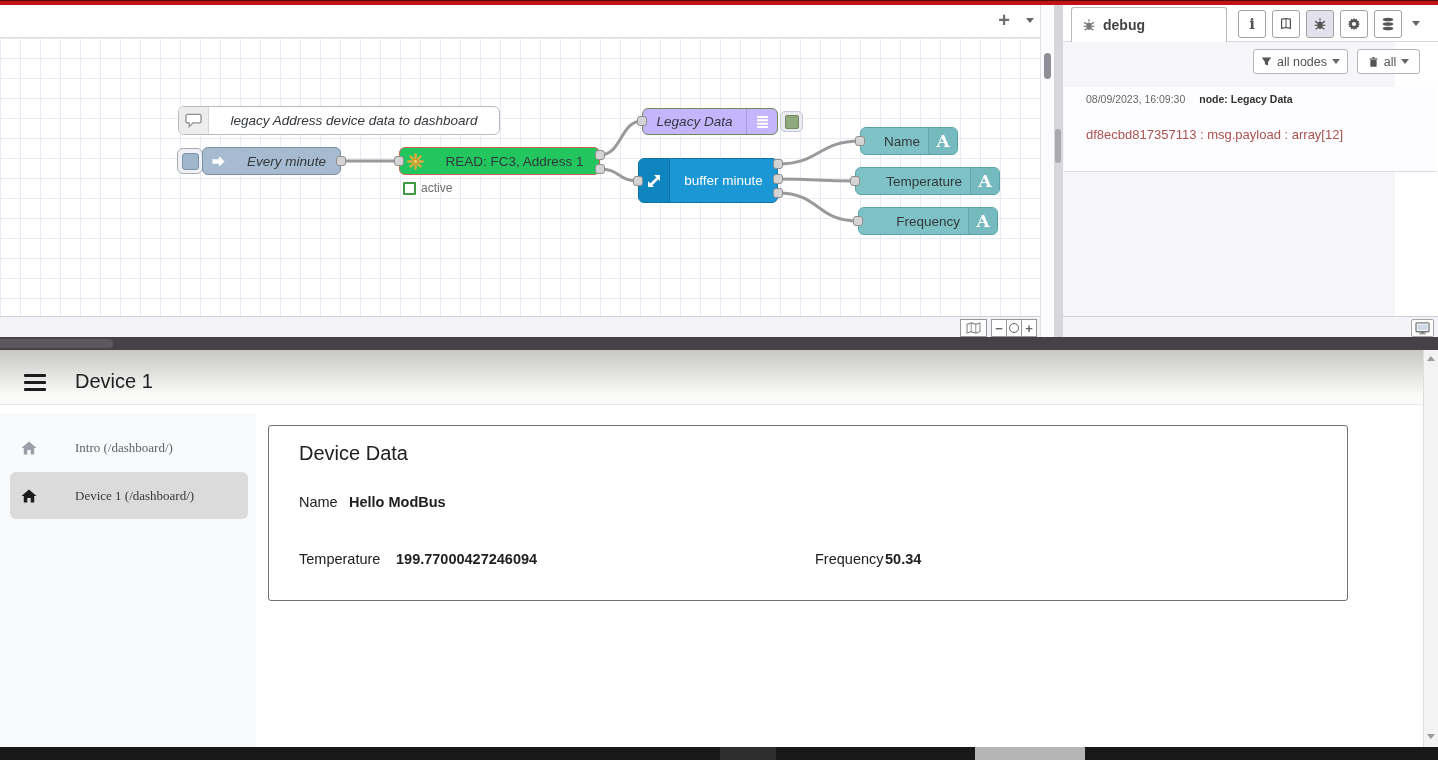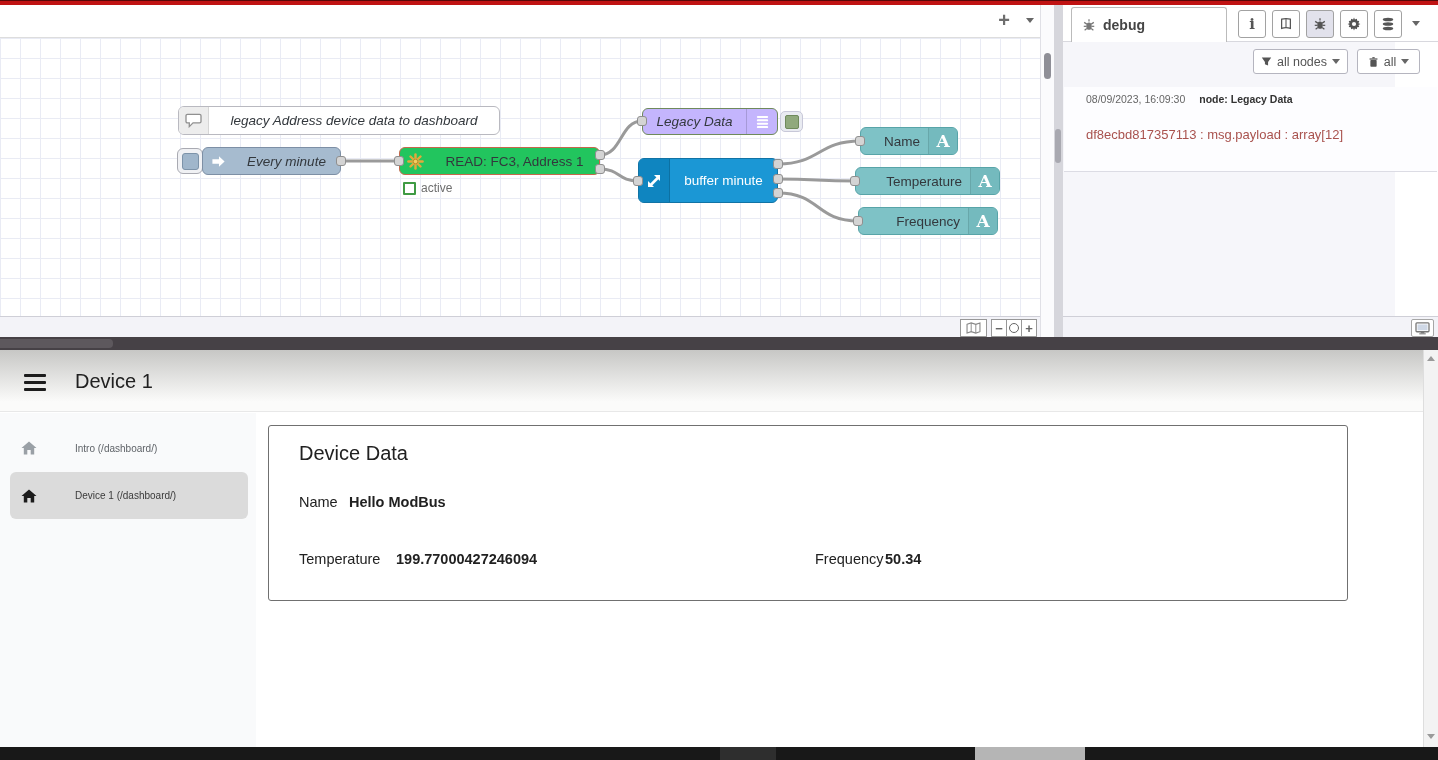--- a/index.html
+++ b/index.html
@@ -85,26 +85,26 @@
   #dbg-meta2{margin-top:22px;font-size:13px;color:#a9524e;}
   #dbg-payload{margin-top:6px;font-family:"DejaVu Sans Mono",monospace;font-size:12.5px;color:#2636cc;line-height:1.5;}
   .exp-caret{display:inline-block;width:0;height:0;border-top:4.5px solid transparent;border-bottom:4.5px solid transparent;border-left:6px solid #555;margin-right:5px;}
   #sb-footer{position:absolute;left:0;top:311px;width:375px;height:21px;background:#f3f3f8;border-top:1px solid #cfcfd7;box-sizing:border-box;}
   #btn-popout{position:absolute;left:348px;top:2px;width:23px;height:18px;background:#fff;border:1px solid #a6a6a6;border-radius:2px;box-sizing:border-box;display:flex;align-items:center;justify-content:center;cursor:pointer;}
   
   #split-bar{position:absolute;left:0;top:337px;width:1438px;height:13px;background:#464146;cursor:row-resize;}
   #split-bar .thumb{position:absolute;left:0;top:2px;width:113px;height:9px;background:#5d585d;border-radius:0 4px 4px 0;}
   
   #dashboard{position:absolute;left:0;top:350px;width:1438px;height:397px;background:#fff;}
-  #dash-header{position:absolute;left:0;top:0;width:1438px;height:62px;background:linear-gradient(#c7c7c5,#fbfbfa 85%);border-bottom:1px solid #e8e8e8;box-sizing:border-box;}
+  #dash-header{position:absolute;left:0;top:0;width:1438px;height:55px;background:linear-gradient(#c7c7c5,#fbfbfa 85%);border-bottom:1px solid #e8e8e8;box-sizing:border-box;}
   #hamburger{position:absolute;left:24px;top:24px;width:22px;height:17px;display:flex;flex-direction:column;justify-content:space-between;cursor:pointer;}
   #hamburger div{height:3px;background:#1c1c1c;border-radius:1px;}
   #dash-title{position:absolute;left:75px;top:0;height:63px;display:flex;align-items:center;font-size:20px;color:#212121;}
   #dash-nav{position:absolute;left:0;top:63px;width:256px;height:334px;background:#f9fafb;}
-  .navitem{position:absolute;left:0;width:256px;height:48px;display:flex;align-items:center;cursor:pointer;font-size:10px;color:#5f6368;}
+  .navitem{position:absolute;left:0;width:256px;height:48px;display:flex;align-items:center;cursor:pointer;font-size:13px;color:#5f6368;font-family:Liberation Serif, serif;}
   .navitem .home{position:absolute;left:20px;width:18px;height:16px;color:#9aa0a6;}
   .navitem .nlab{position:absolute;left:75px;white-space:nowrap;}
   #nav-0{top:11px;}
   #nav-1{top:59px;height:47px;color:#3a3a3a;}
   #nav-1 .bg{position:absolute;left:10px;top:0;width:238px;height:47px;background:#dbdbdb;border-radius:6px;}
   #nav-1 .home{color:#1c1c1c;}
   .navitem .home,.navitem .nlab{z-index:1;}
   #dash-card{position:absolute;left:268px;top:75px;width:1080px;height:176px;background:#fff;border:1px solid #707070;border-radius:3px;box-sizing:border-box;}
   #card-title{position:absolute;left:30px;top:16px;font-size:20px;color:#212121;}
   .fld{position:absolute;font-size:14.5px;color:#212121;white-space:nowrap;}

